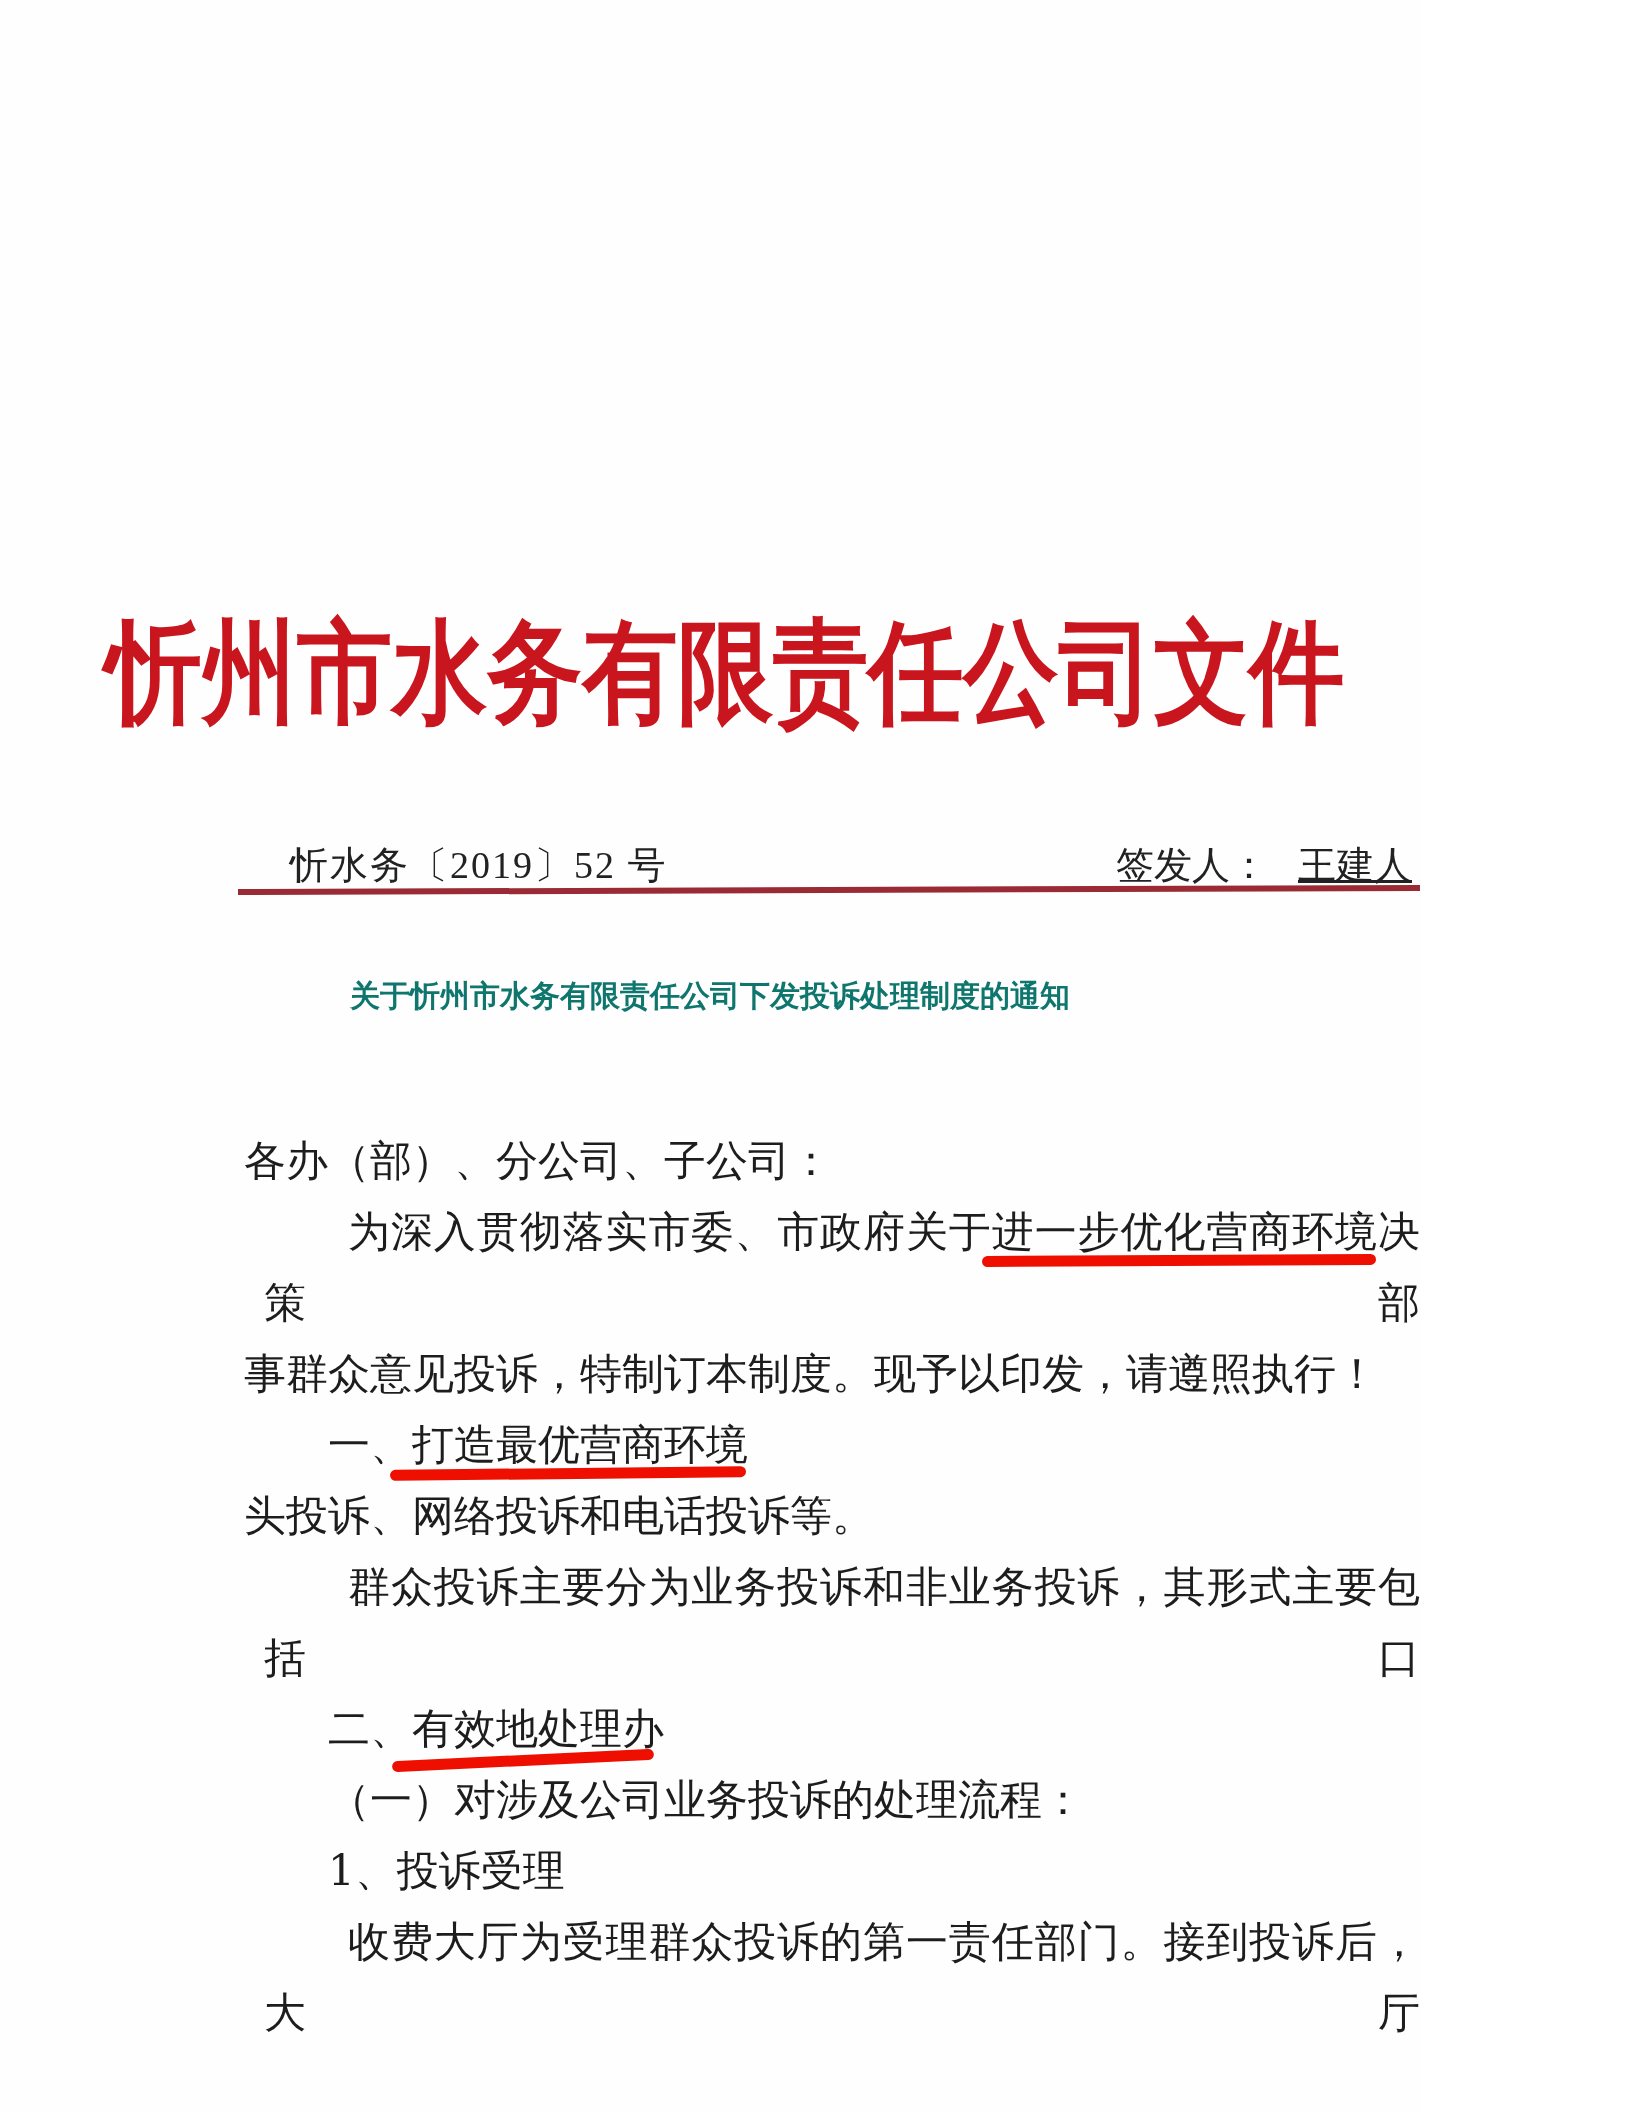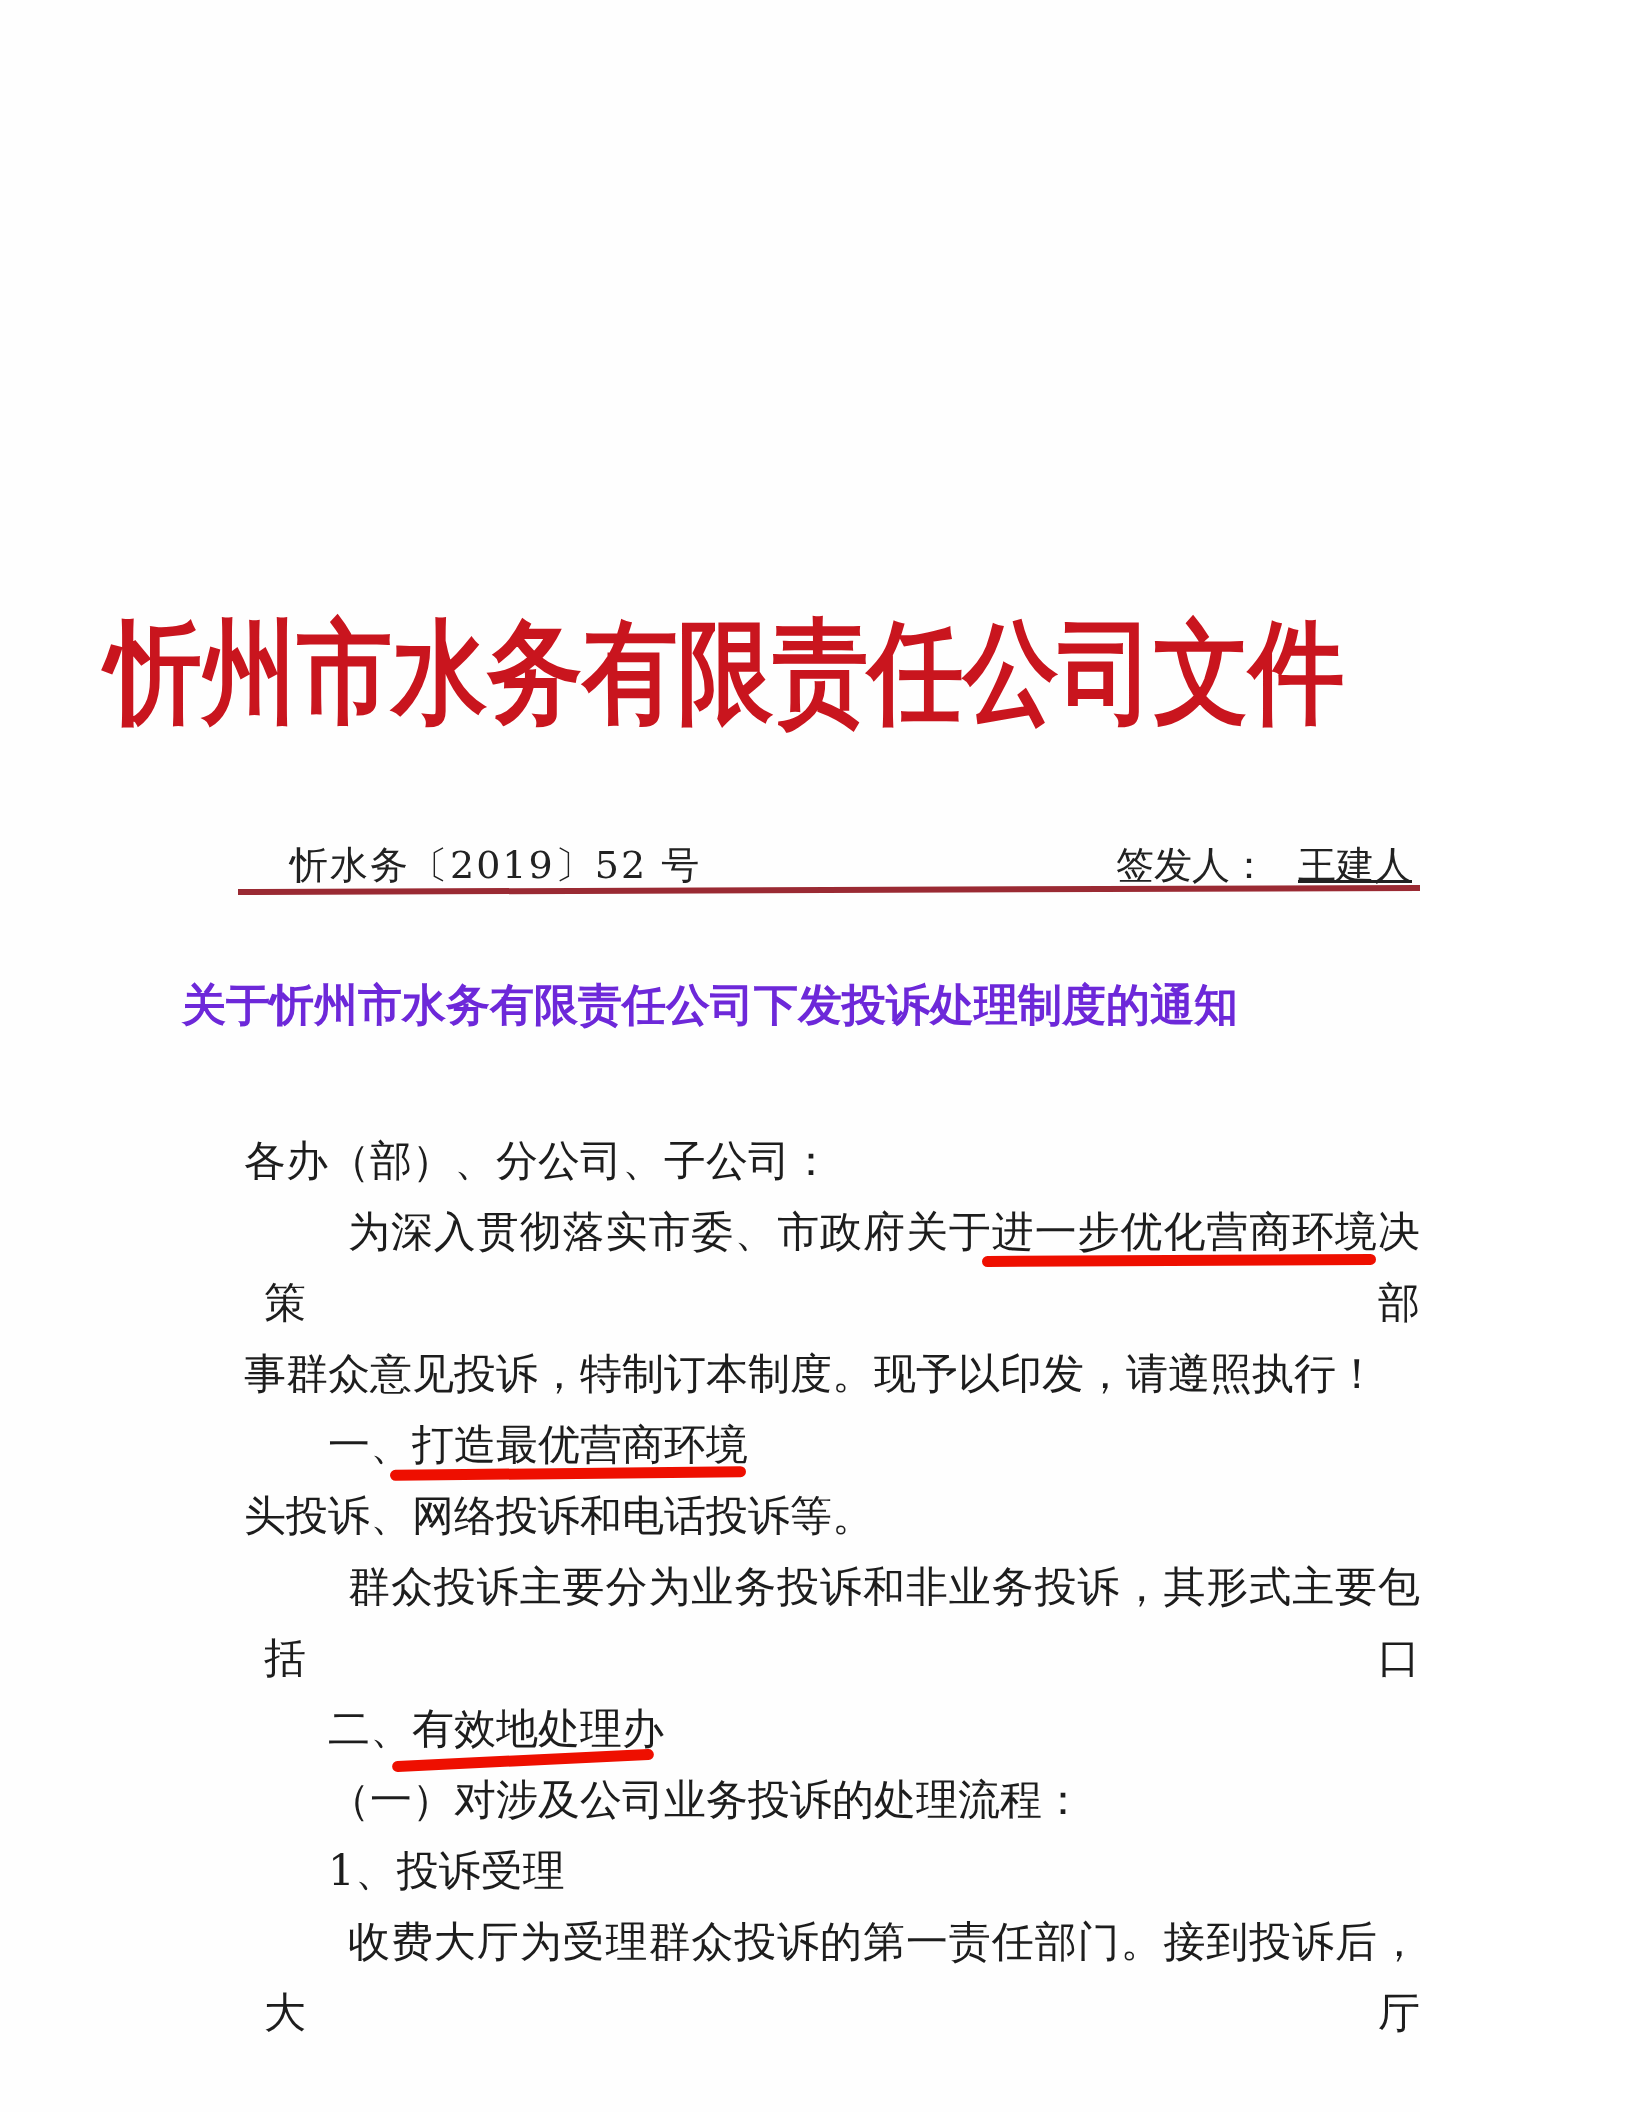--- a/index.html
+++ b/index.html
@@ -28,38 +28,38 @@
   
   .docinfo {
     position:absolute;
     top:840px; left:244px; width:1176px;
     display:flex;
     justify-content:space-between;
     align-items:baseline;
     font-size:38px;
     color:#222;
   }
-  .doc-number { padding-left:46px; letter-spacing:2px; }
+  .doc-number { padding-left:46px; letter-spacing:2px;font-family:Liberation Serif, serif; }
   .signer { padding-right:8px; }
   .signer-name { margin-left:30px;text-decoration:underline; }
   
   .divider {
     position:absolute;
     top:887px; left:238px; width:1186px; height:6px;
     background:var(--divider-red, #9a2a33);
     transform:rotate(-0.2deg);
   }
   
   .notice-title {
     position:absolute;
     top:976px; left:0; width:100%;
     text-align:center;
-    font-size:44px;
+    font-size:30px;
     font-weight:700;
-    color:#6d28d9;
+    color:#0f766e;
     white-space:nowrap;
   }
   
   .body-block {
     position:absolute;
     top:1125px; left:244px; width:1176px;
     font-size:42px;
     line-height:71px;
     color:var(--ink, #1d1d1d);
   }

